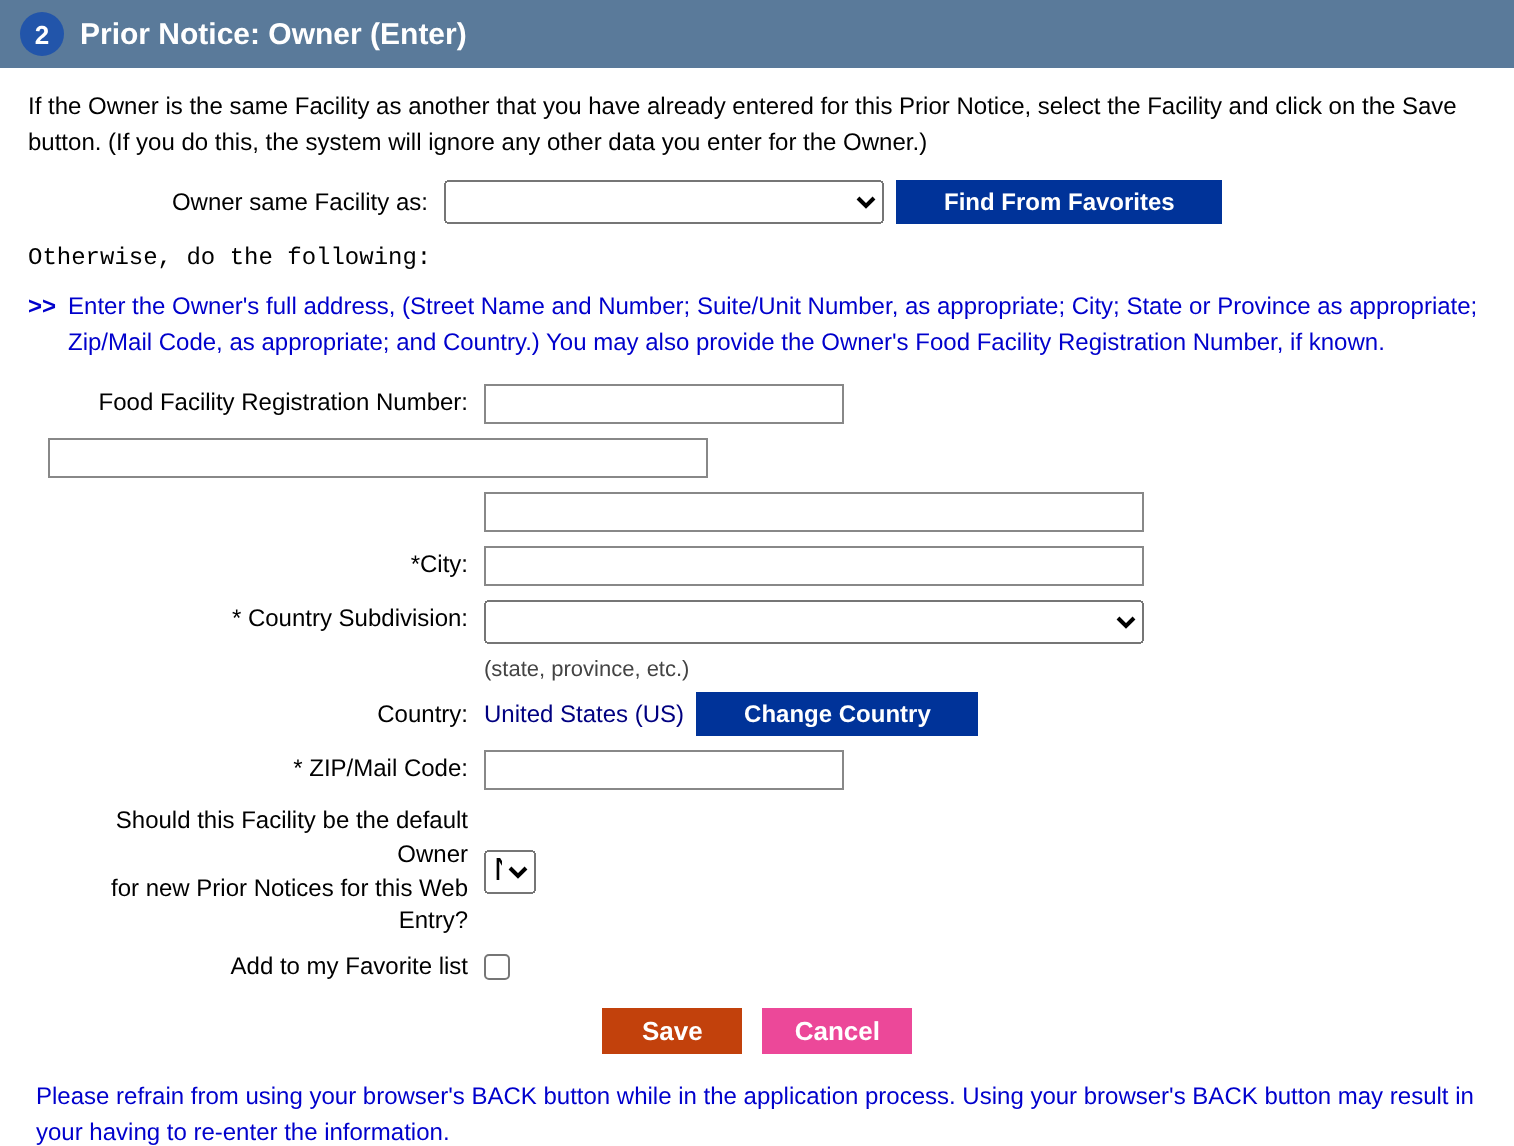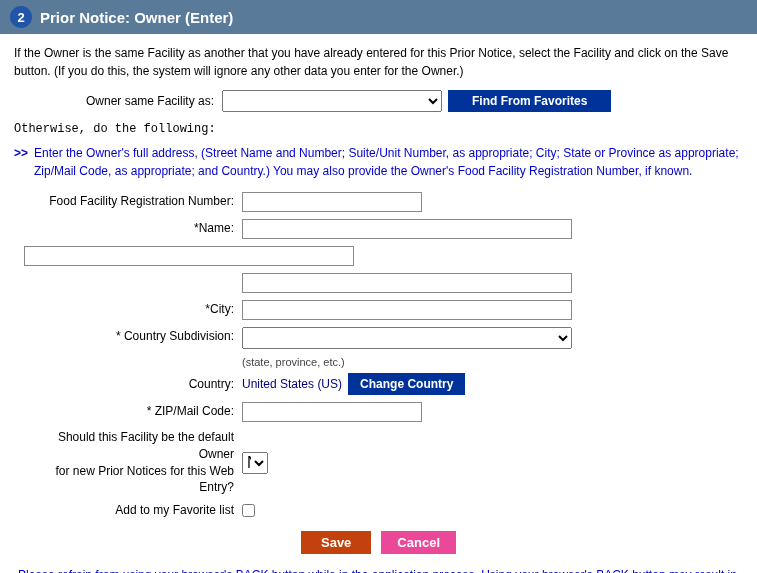--- a/index.html
+++ b/index.html
@@ -143,21 +143,21 @@
     }
     .country-value {
       color: #000080;
       font-size: 12px;
       margin-right: 6px;
     }
     .change-country-btn {
       background: #003399;
       color: #fff;
       border: none;
-      padding: 2px 12px;
+      padding: 2px 24px;
       font-size: 12px;
       font-weight: bold;
       cursor: pointer;
       height: 22px;
     }
     .default-owner-row {
       display: flex;
       align-items: center;
       margin-bottom: 7px;
     }
@@ -249,24 +249,20 @@
       <span>Enter the Owner's full address, (Street Name and Number; Suite/Unit Number, as appropriate; City; State or Province as appropriate; Zip/Mail Code, as appropriate; and Country.) You may also provide the Owner's Food Facility Registration Number, if known.</span>
     </div>
 
     <div class="form-section">
 
       <div class="form-row">
         <label>Food Facility Registration Number:</label>
         <input type="text" class="short" style="">
       </div>
 
-      <div class="form-row">
-        <label>*Name:</label>
-        <input type="text" style="">
-      </div>
 
       <div class="form-row">
         <input type="text" style="">
       </div>
 
       <div class="form-row">
         <label></label>
         <input type="text" style="">
       </div>
 

